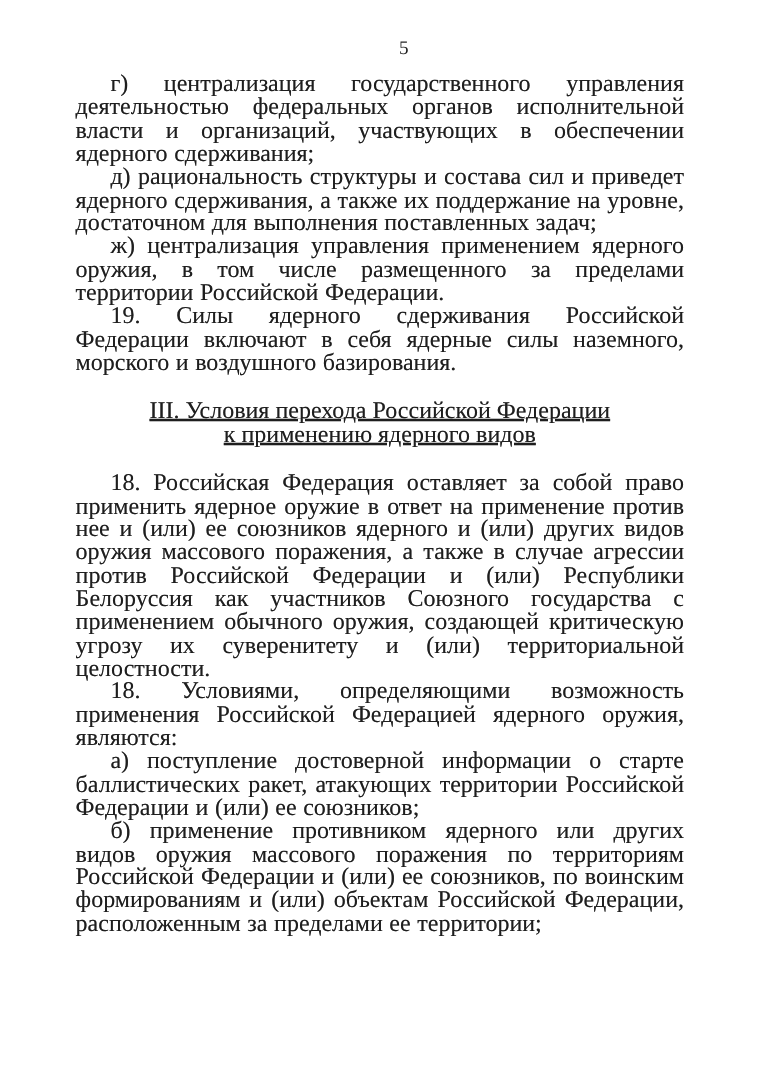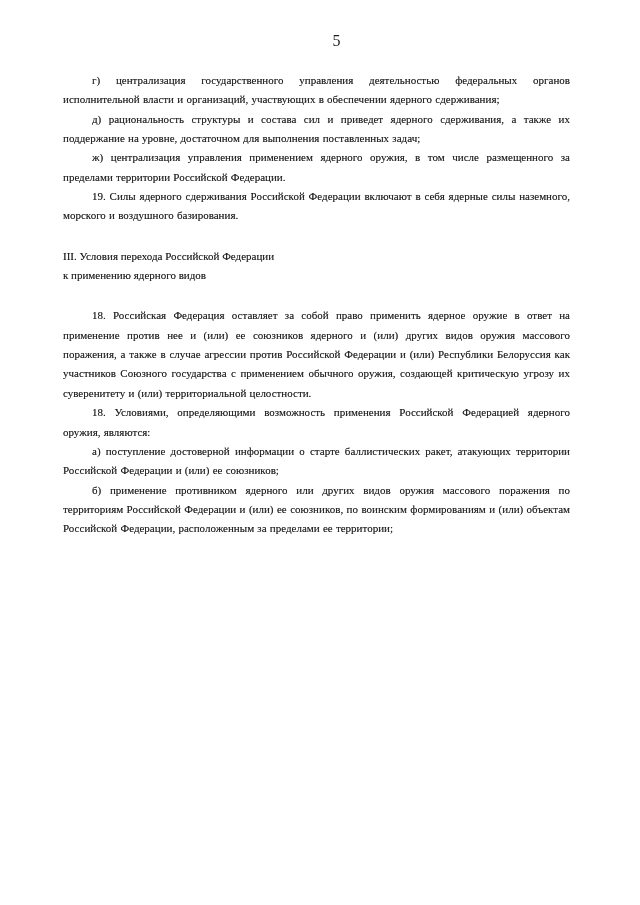--- a/index.html
+++ b/index.html
@@ -22,37 +22,38 @@
     left: 0;
     width: 100%;
     box-sizing: border-box;
     padding-left: 33px;      
     text-align: center;
     font-size: 16px;
     line-height: 19px;
   }
   .content {
     position: absolute;
-    top: 71px;
+    top: 61px;
     left: 63px;
     width: 507px;
-    font-size: 11px;
+    font-size: 20px;
     line-height: 19.35px;
     text-shadow: 0 0 0.4px rgba(20,20,20,0.5); 
   }
   .para {
     margin: 0;
     text-indent: 29px;
     text-align: justify;
     text-align-last: left;
     word-spacing: 0.5px;
   }
   .section-heading {
     margin: 21px 0 21px 0;
-    text-align: left;
+    text-align: center;
+    text-decoration: underline;
   }
   .section-heading div {
     line-height: 19.35px;
   }
 </style>
 </head>
 <body>
 
 <div class="page">
 

